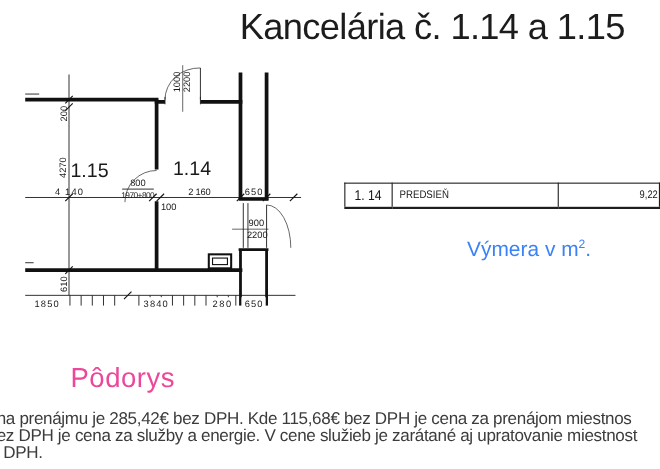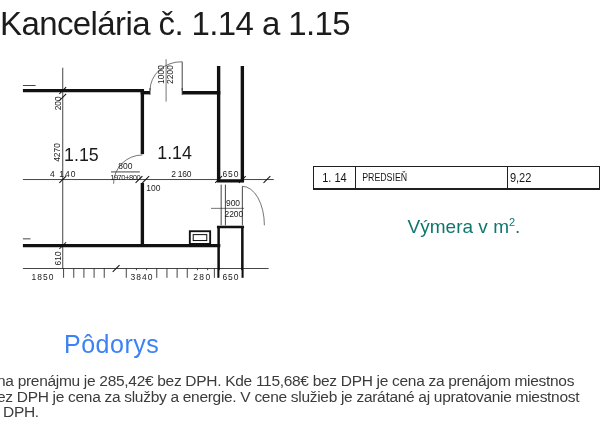--- a/index.html
+++ b/index.html
@@ -1,45 +1,45 @@
 <!DOCTYPE html>
 <html><head>
 <meta charset="utf-8">
 <style>
   html,body{margin:0;padding:0;}
   body{
     width:600px;height:426px;position:relative;overflow:hidden;
     background:#ffffff;font-family:"Liberation Sans",sans-serif;
   }
   .title{
-    position:absolute;top:5px;left:0;width:568px;text-align:left;
+    position:absolute;top:5px;left:0;width:568px;text-align:right;
     font-size:33px;color:#1c1c1c;letter-spacing:-0.6px;
   }
   svg.plan{position:absolute;left:0;top:55px;}
   .plan-caption{
     position:absolute;left:64px;top:330px;
-    font-size:25px;color:#3b82f6;letter-spacing:0.5px;
+    font-size:25px;color:#ec4899;letter-spacing:0.5px;
   }
   table.area-table{
     position:absolute;left:313px;top:166px;
     border-collapse:collapse;table-layout:fixed;
   }
   table.area-table td{
     border:1.6px solid #1f1f1f;height:21px;padding:0;
     color:#161616;overflow:hidden;
   }
   td.c-room{width:45px;text-align:center;font-size:13px;margin-top:28px;}
   td.c-name{width:162px;font-size:10px;text-decoration:underline;}
-  td.c-area{width:100px;text-align:left;font-size:13px;}
+  td.c-area{width:100px;text-align:right;font-size:10px;}
   table.area-table tr:last-child td{border-bottom-width:2.6px;}
   .sqz{display:inline-block;transform:scaleX(0.85);transform-origin:center;}
   .sqzL{display:inline-block;transform:scaleX(0.88);transform-origin:left;padding-left:7px;}
   .area-caption{
-    position:absolute;left:389px;top:216px;width:150px;text-align:center;
-    font-size:19px;color:#0f766e;
+    position:absolute;left:406px;top:216px;width:150px;text-align:center;
+    font-size:19px;color:#3b82f6;
   }
   .area-caption sup{font-size:11px;}
   .bottom-text{
     position:absolute;left:-3px;top:373px;width:612px;
     font-size:15.5px;line-height:15.7px;color:#3c3c3c;
     letter-spacing:-0.3px;white-space:nowrap;
   }
   .bottom-text .l3{padding-left:6px;}
   
   .w4{stroke:#111;stroke-width:4;fill:none;}

